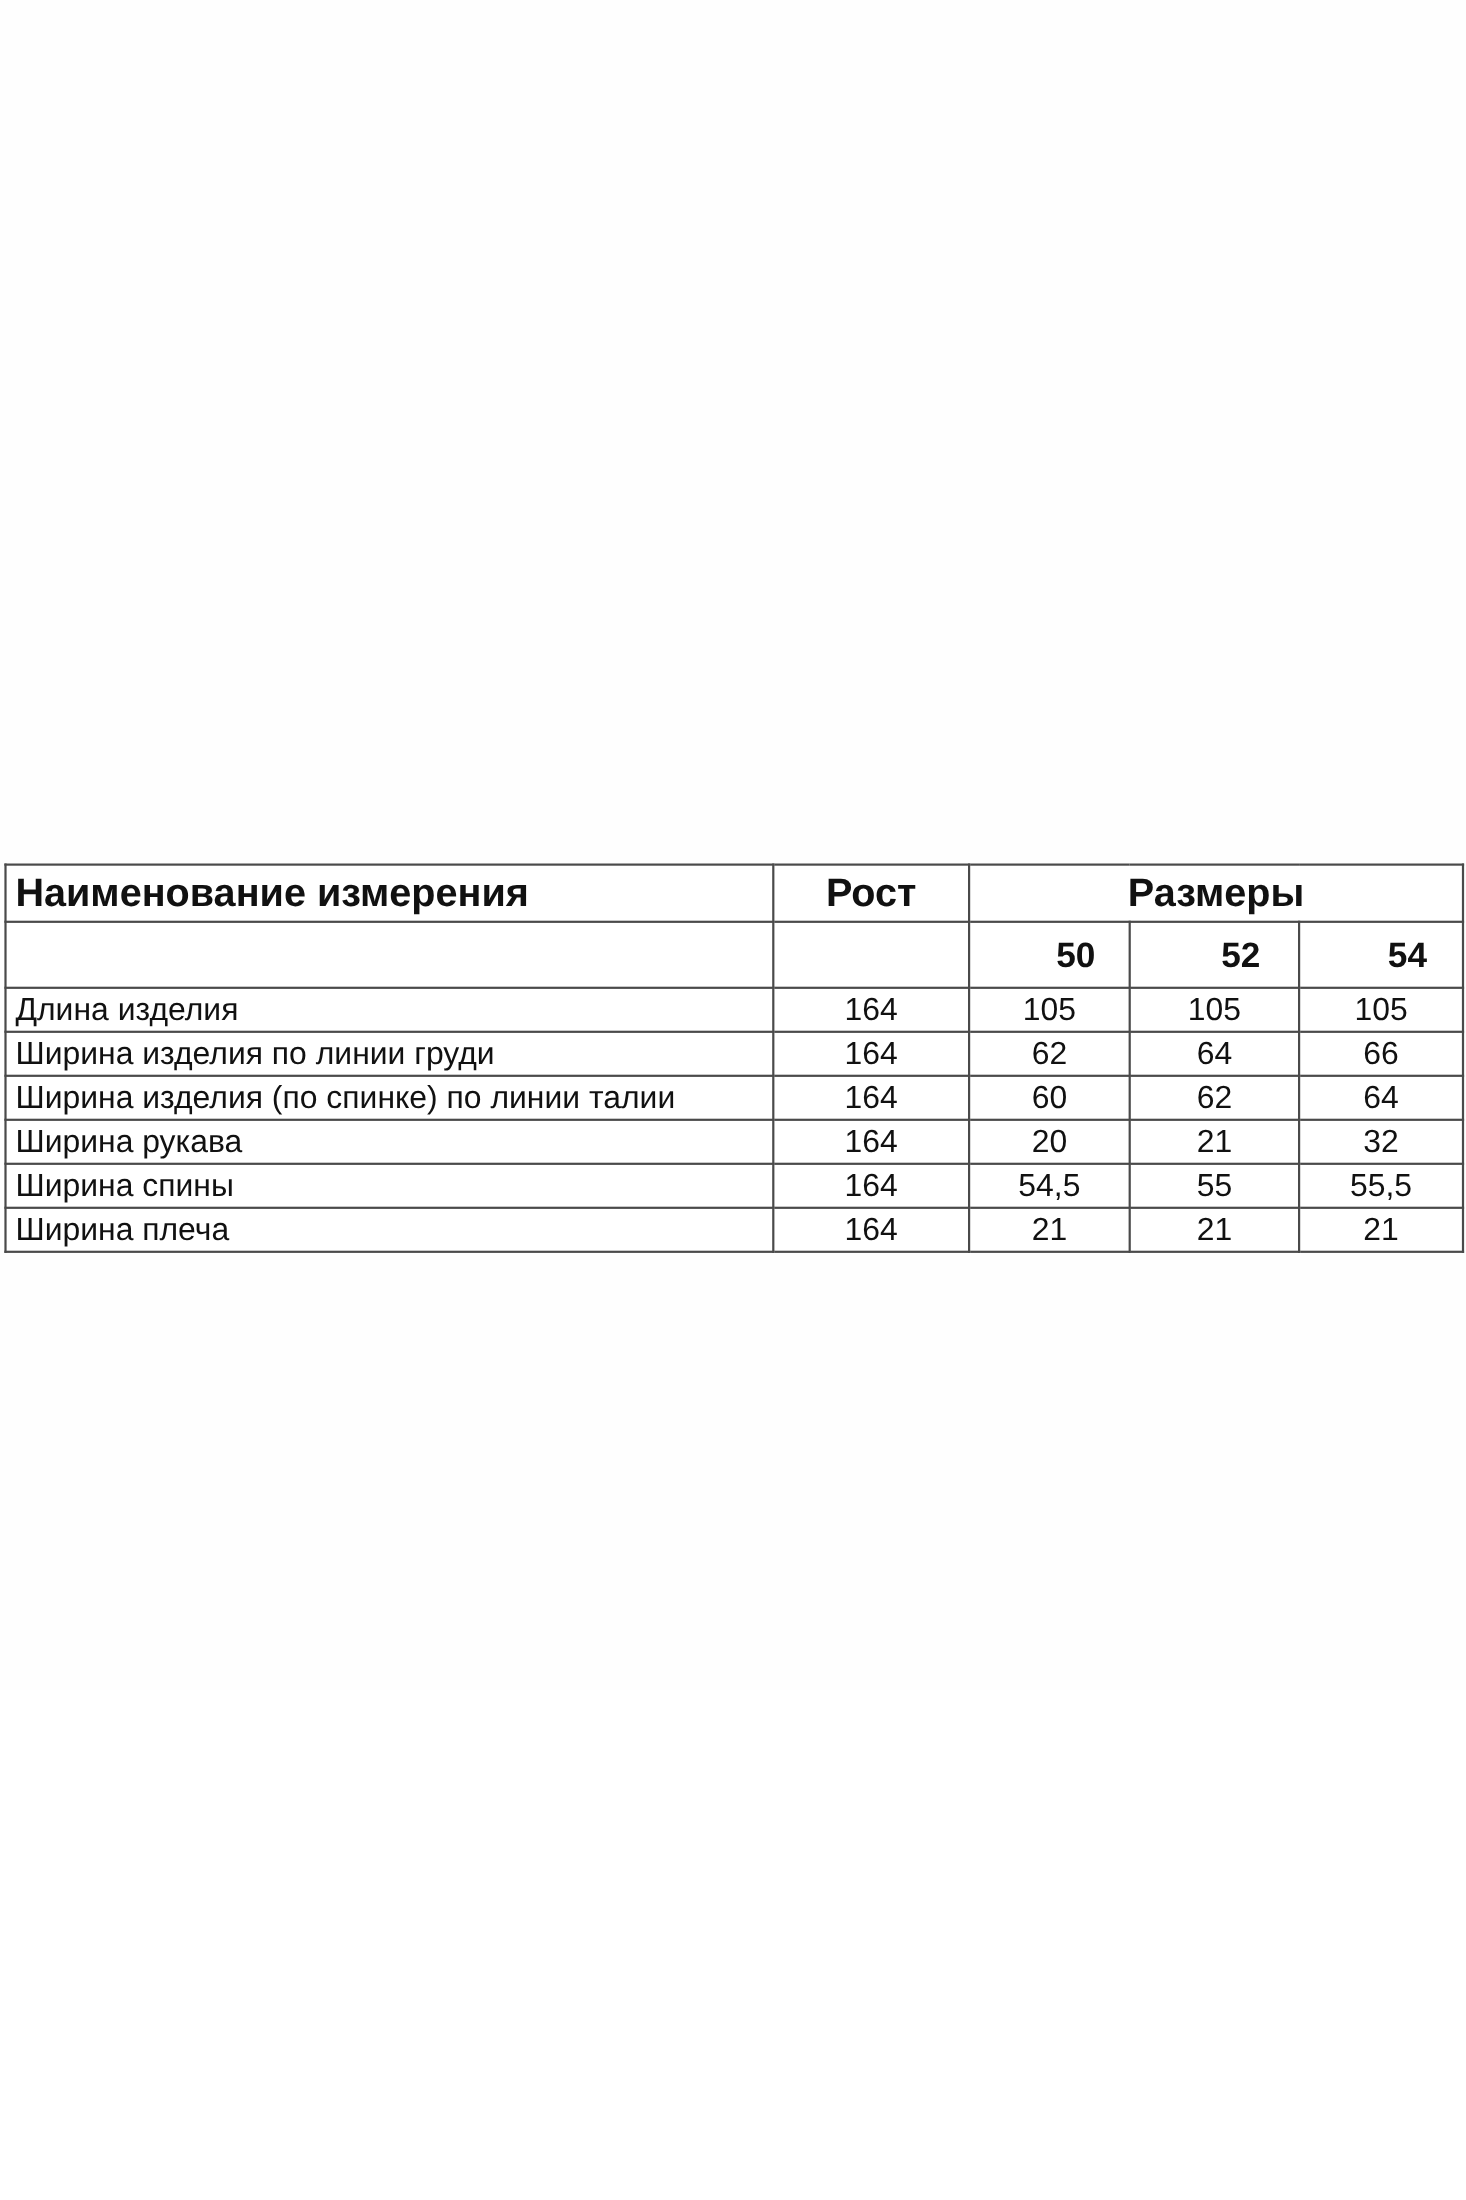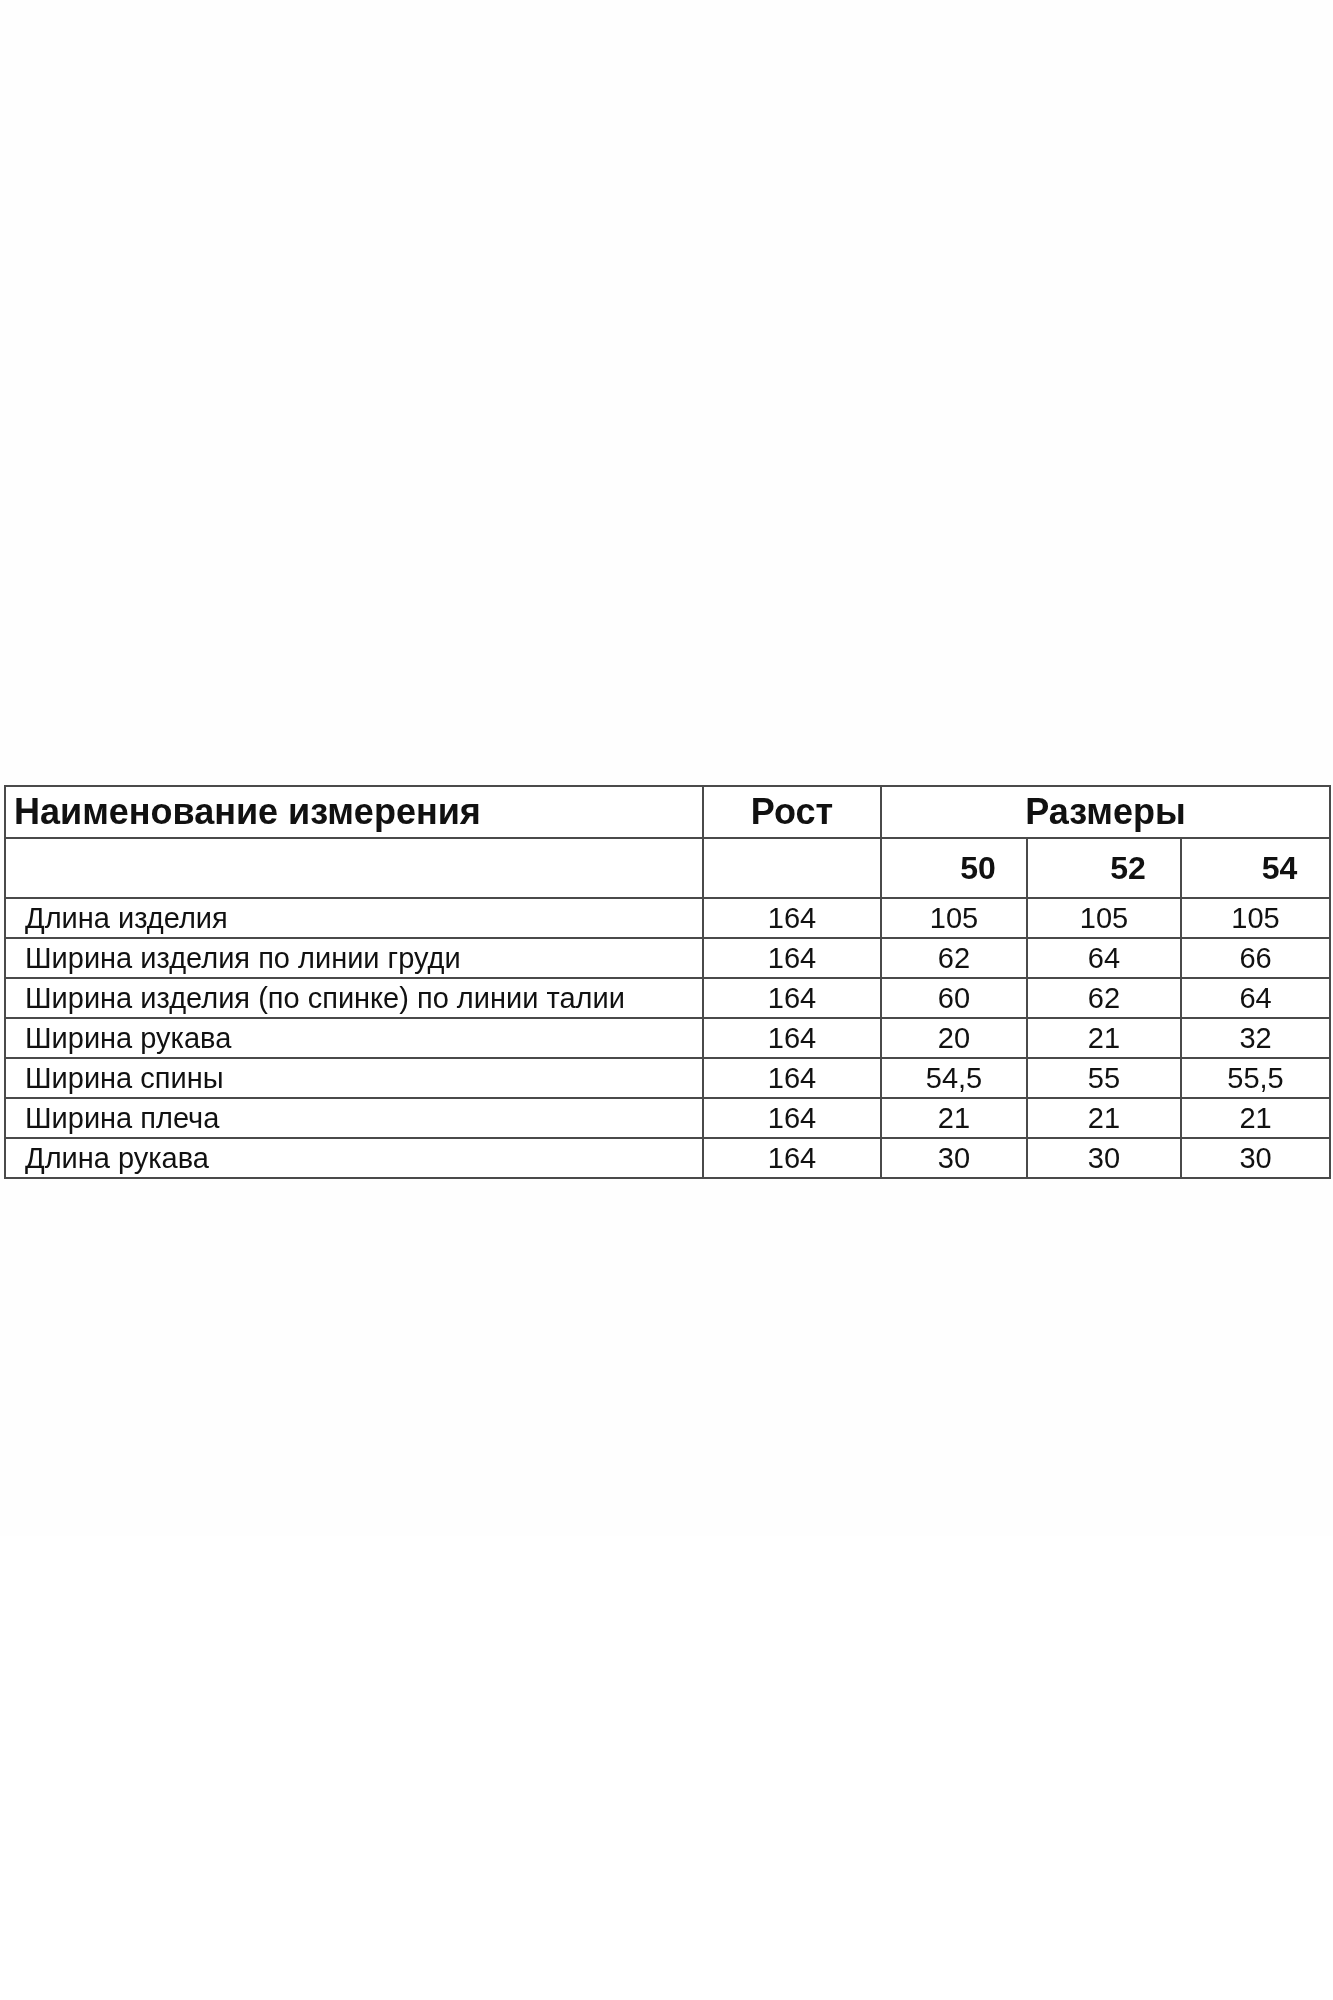--- a/index.html
+++ b/index.html
@@ -57,21 +57,21 @@
   td.size-head {
     font-size: 32px;
     font-weight: bold;
     text-align: center;
     vertical-align: middle;
     padding-left: 48px;
   }
   td.label-cell {
     font-size: 29px;
     text-align: left;
-    padding-left: 19px;
+    padding-left: 8px;
     vertical-align: middle;
   }
   td.value-cell {
     font-size: 29px;
     text-align: center;
     vertical-align: middle;
   }
 </style>
 </head>
 <body>
@@ -143,22 +143,15 @@
     </tr>
 
     <tr class="row-data">
       <td class="label-cell">Ширина плеча</td>
       <td class="value-cell">164</td>
       <td class="value-cell">21</td>
       <td class="value-cell">21</td>
       <td class="value-cell">21</td>
     </tr>
 
-    <tr class="row-data">
-      <td class="label-cell">Длина рукава</td>
-      <td class="value-cell">164</td>
-      <td class="value-cell">30</td>
-      <td class="value-cell">30</td>
-      <td class="value-cell">30</td>
-    </tr>
   </tbody>
     </table>
 </div>
 
 </body></html>

